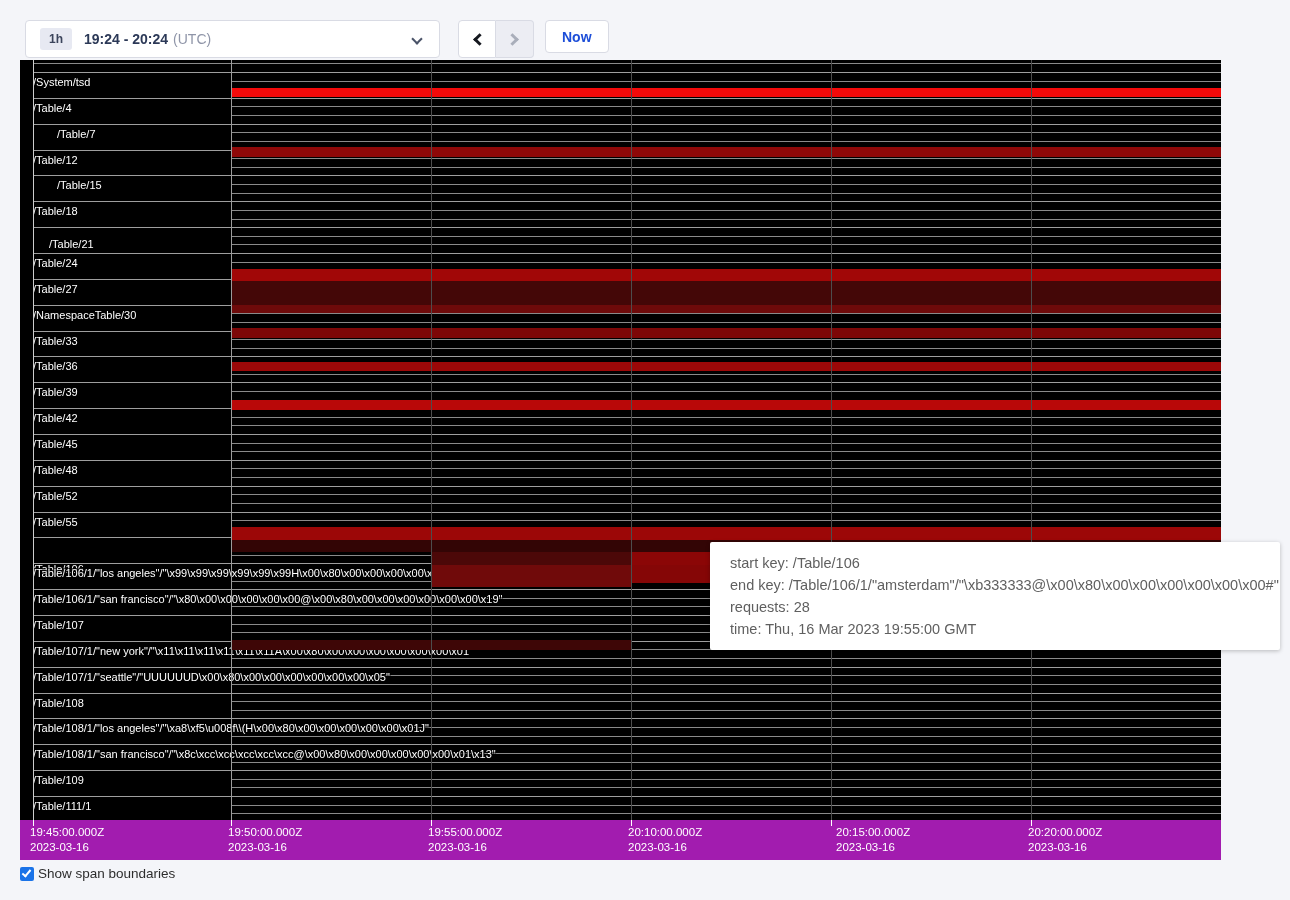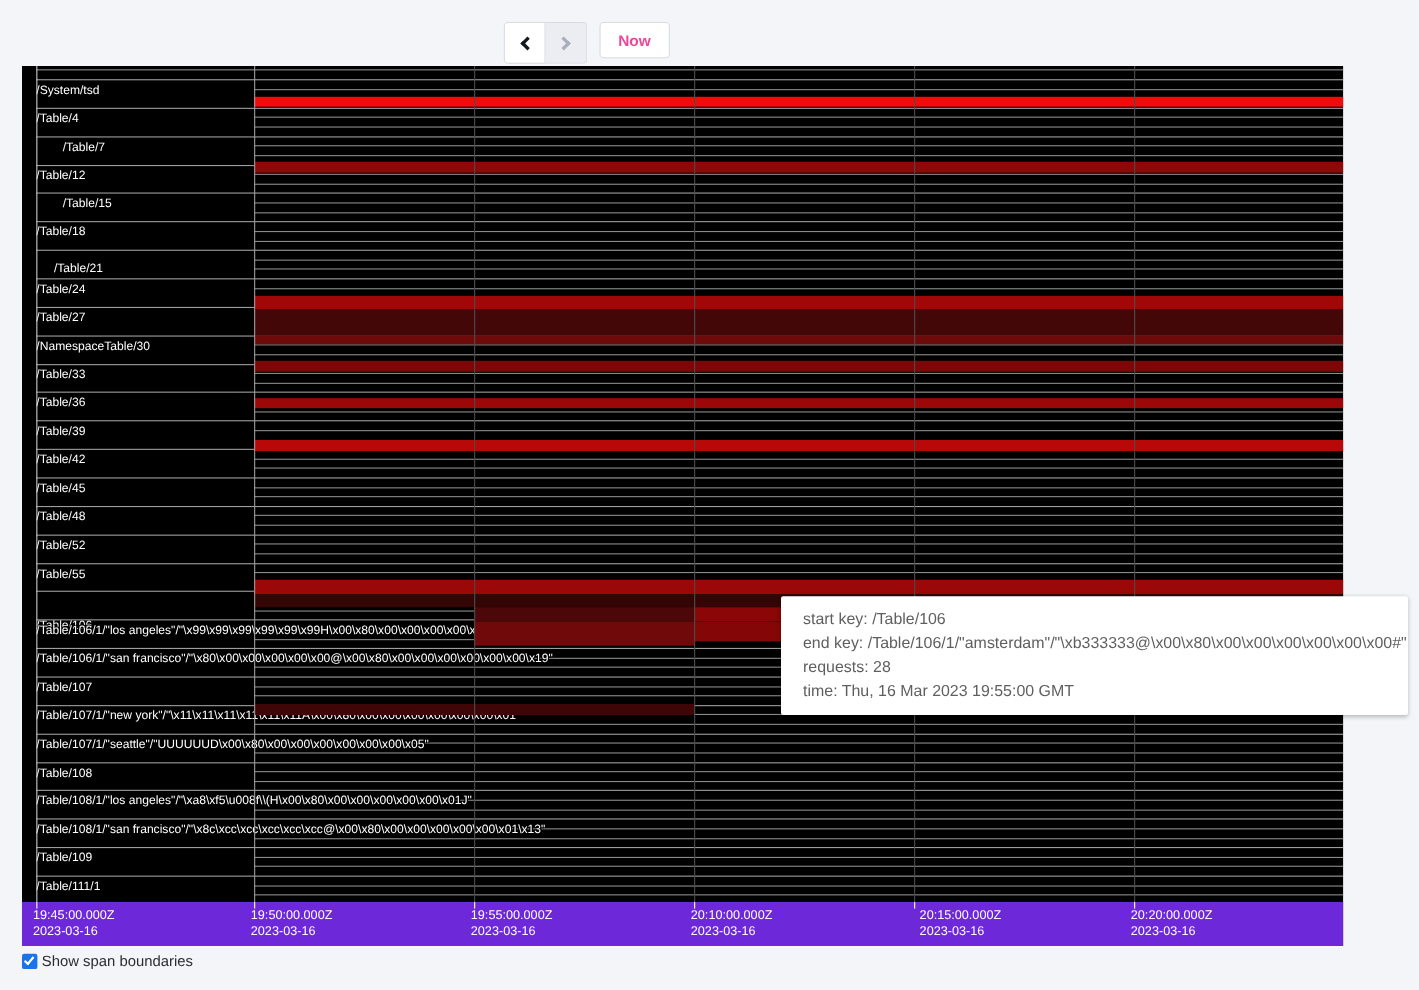--- a/index.html
+++ b/index.html
@@ -20,34 +20,34 @@
   .nav-group { position:absolute; left:458px; top:20px; height:38px; display:flex; }
   .nav-btn { width:38px; height:38px; background:#fff; border:1px solid #d9dbe4;
     display:flex; align-items:center; justify-content:center; cursor:pointer; }
   .nav-btn.prev { border-radius:4px 0 0 4px; }
   .nav-btn.next { border-radius:0 4px 4px 0; border-left:none; background:#ecedf3; cursor:default; }
   .chev { width:9px; height:9px; border:solid #15181f; border-width:0 3px 3px 0; }
   .chev.left  { transform:rotate(135deg); margin-left:4px; }
   .chev.right { transform:rotate(-45deg); border-color:#a9aeba; margin-right:4px; }
   .now-btn { position:absolute; left:545px; top:20px; height:33px; padding:0 16px;
     background:#fff; border:1px solid #d9dbe4; border-radius:4px;
-    color:#ec4899; font-size:14px; font-weight:700; cursor:pointer;
+    color:#1d4ed8; font-size:14px; font-weight:700; cursor:pointer;
     display:flex; align-items:center; }
 
   
   .heatmap { position:absolute; left:20px; top:60px; width:1201px; height:800px;
     background:#000; cursor:crosshair; }
   .hline { position:absolute; height:1px; background:#8a8a8a; }
   .hline.rowline { background:#9e9e9e; }
   .vline { position:absolute; width:1px; top:0; height:760px; background:#4d4d4d; }
   .band { position:absolute; }
   .rowlabel { position:absolute; left:13px; color:#fff; font-size:11px; line-height:13px;
     white-space:nowrap;
     text-shadow:-1px -1px 0 #000, 1px -1px 0 #000, -1px 1px 0 #000, 1px 1px 0 #000, 0 0 2px #000; }
-  .axis { position:absolute; left:0; top:760px; width:1201px; height:40px; background:#6d28d9; }
+  .axis { position:absolute; left:0; top:760px; width:1201px; height:40px; background:#a21caf; }
   .tick { position:absolute; top:0; width:1px; height:6px; background:#fff; }
   .axlabel { position:absolute; top:5px; color:#fff; font-size:11.5px; line-height:15px;
     white-space:nowrap; }
 
   
   .tooltip { position:absolute; left:710px; top:542px; width:570px; height:108px;
     background:#fff; border-radius:2px; box-shadow:0 1px 4px rgba(0,0,0,0.25);
     padding:10px 20px; display:flex; flex-direction:column; justify-content:space-around; }
   .tooltip div { color:#5f5f5f; font-size:14.5px; white-space:nowrap; }
 
@@ -56,20 +56,26 @@
   .checkbox { width:14px; height:14px; border-radius:2px; position:relative;
     cursor:pointer; flex:0 0 auto; }
   .checkbox .mark { position:absolute; left:4px; top:1px; width:5px; height:9px;
     border:solid #fff; border-width:0 2px 2px 0; transform:rotate(40deg); }
   .footer label { color:#2d2d2d; font-size:13.5px; margin-left:4px; cursor:pointer; }
 </style>
 </head>
 <body>
 
 <div class="toolbar">
+  <div class="range-select">
+    <span class="range-badge">1h</span>
+    <span class="range-text">19:24 - 20:24</span>
+    <span class="range-suffix">(UTC)</span>
+    <span class="caret"></span>
+  </div>
   <div class="nav-group">
     <div class="nav-btn prev">
       <span class="chev left"></span>
     </div>
     <div class="nav-btn next" aria-disabled="true">
       <span class="chev right"></span>
     </div>
   </div>
   <div class="now-btn">Now</div>
 </div>

